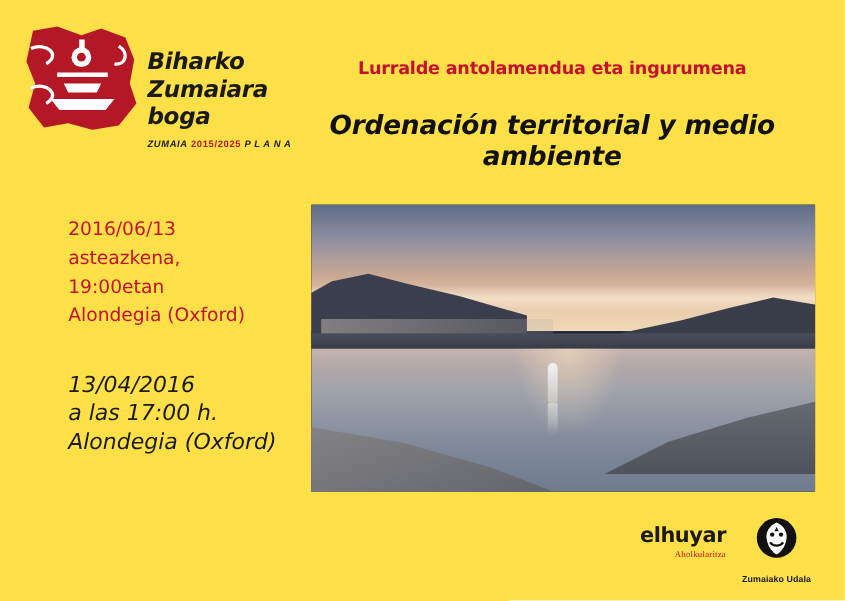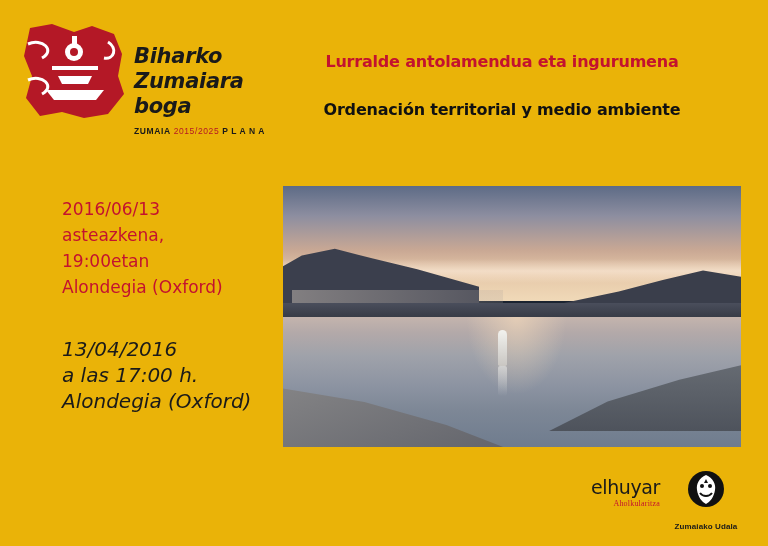--- a/index.html
+++ b/index.html
@@ -12,21 +12,21 @@
     height: 546px;
     font-family: "Liberation Sans", sans-serif;
     position: relative;
     overflow: hidden;
   }
   .poster {
     position: absolute;
     left: 0; top: 0;
     width: 768px;
     height: 546px;
-    background: #eab308;
+    background: #fde047;
   }
 
   
   .logo-block {
     position: absolute;
     left: 22px;
     top: 22px;
     width: 240px;
     height: 120px;
   }
@@ -57,25 +57,26 @@
     left: 112px;
     top: 104px;
     font-family: "Liberation Sans", sans-serif;
     font-size: 8.5px;
     letter-spacing: 0.6px;
     color: #1a1a1a;
     white-space: nowrap;
   }
   .logo-sub .red {
     color: #b41826;
-    font-weight: normal;
+    font-weight: bold;
   }
   .logo-sub .blk {
     color: #1a1a1a;
     font-weight: bold;
+    font-style: italic;
   }
 
   
   .title-eu {
     position: absolute;
     left: 252px;
     top: 52px;
     width: 500px;
     text-align: center;
     font-family: "DejaVu Sans", sans-serif;
@@ -85,21 +86,22 @@
     letter-spacing: -0.2px;
   }
   .title-es {
     position: absolute;
     left: 252px;
     top: 100px;
     width: 500px;
     text-align: center;
     font-family: "DejaVu Sans", sans-serif;
     font-weight: bold;
-    font-size: 16px;
+    font-style: italic;
+    font-size: 24px;
     color: #111111;
     letter-spacing: -0.2px;
   }
 
   
   .info-eu {
     position: absolute;
     left: 62px;
     top: 196px;
     width: 210px;
@@ -253,21 +255,21 @@
   }
   .elhuyar {
     position: absolute;
     left: 0;
     top: 6px;
     text-align: right;
     width: 100px;
   }
   .elhuyar .name {
     font-family: "DejaVu Sans", sans-serif;
-    font-weight: normal;
+    font-weight: bold;
     font-size: 19px;
     color: #1a1a1a;
     letter-spacing: -0.4px;
   }
   .elhuyar .tag {
     font-family: Liberation Serif, serif;
     font-size: 8px;
     color: #c3122f;
     letter-spacing: 0.2px;
     margin-top: 1px;

